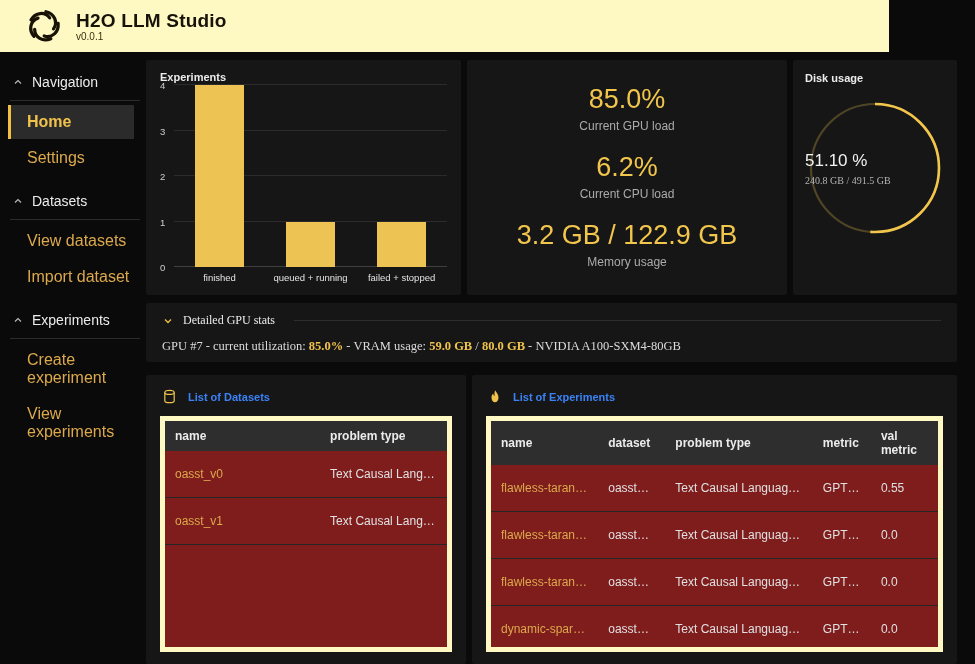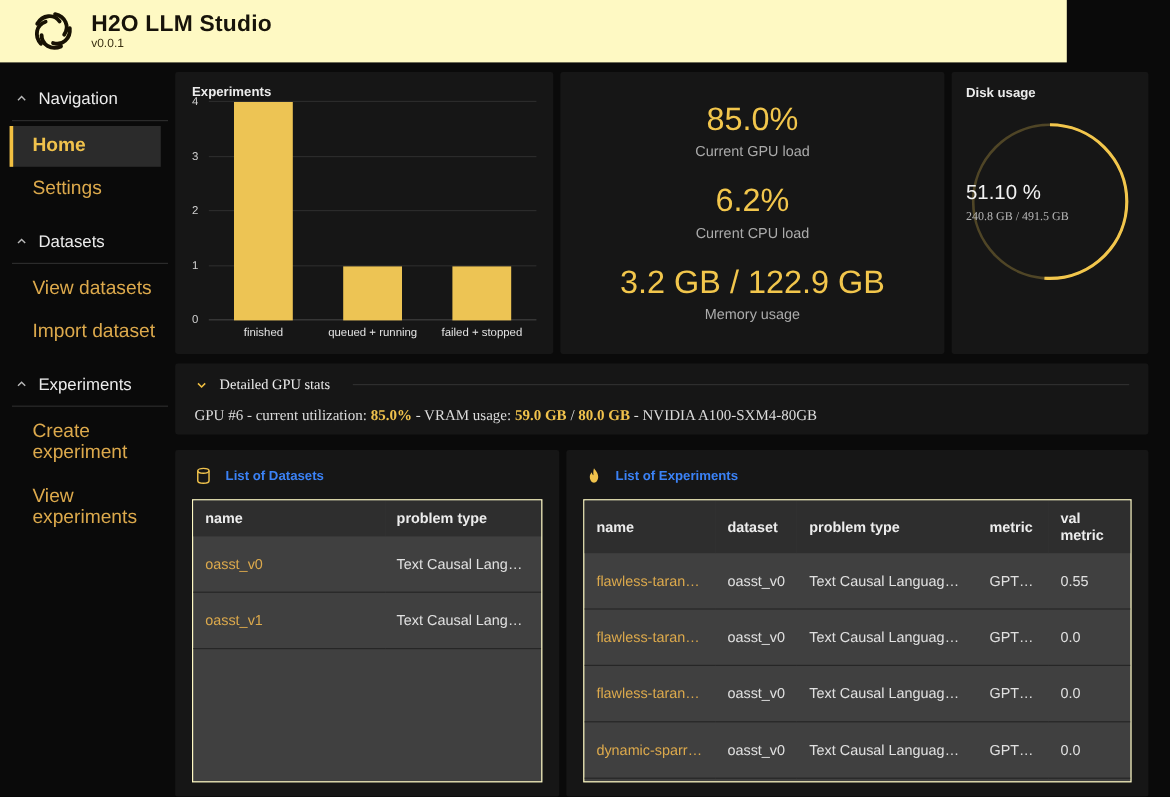--- a/index.html
+++ b/index.html
@@ -68,21 +68,21 @@
   .gpu-divider { flex:1; height:1px; background:#2e2e2e; margin-left:10px; }
   .gpu-line { margin-top:11px; font-size:12.5px; color:#dcdcdc; }
   .gpu-line .em { color:#F0C24C; font-weight:700; }
 
   
   .table-card { display:flex; flex-direction:column; padding:12px 14px; min-height:0; }
   .datasets-card { width:320px; }
   .experiments-card { flex:1; }
   .table-title-row { display:flex; align-items:center; gap:11px; margin:2px 0 12px 2px; }
   .table-title { font-size:11px; font-weight:700; color:#3b82f6; }
-  .table-wrap { flex:1; border:1px solid #fef9c3; overflow:hidden; background:#404040; }
+  .table-wrap { flex:1; border:5px solid #fef9c3; overflow:hidden; background:#7f1d1d; }
   table { width:100%; border-collapse:collapse; font-size:12px; table-layout:fixed; }
   th { background:#2e2e2e; color:#ececec; font-weight:700; text-align:left; padding:8px 10px; }
   td { color:#e0e0e0; padding:16px 10px; border-bottom:1px solid #262626; white-space:nowrap;
        overflow:hidden; text-overflow:ellipsis; }
   td.link { color:#DCA94C; cursor:pointer; }
 </style>
 </head>
 <body>
 
 <div class="screen">
@@ -206,21 +206,21 @@
 
     <div class="row2">
       <div class="card gpu-card">
         <div class="gpu-expander">
           <svg width="12" height="12" viewBox="0 0 16 16">
             <polyline points="4,6 8,10 12,6" fill="none" stroke="#F2C041" stroke-width="1.7"></polyline>
             </svg>
           <span class="gpu-expander-label">Detailed GPU stats</span>
           <div class="gpu-divider"></div>
         </div>
-        <div class="gpu-line" id="gpu-line"><span>GPU #6 - current utilization: </span><span class="em">85.0%</span><span> - VRAM usage: </span><span class="em">59.0 GB</span><span> / </span><span class="em">80.0 GB</span><span> - NVIDIA A100-SXM4-80GB</span></div>
+        <div class="gpu-line" id="gpu-line"><span>GPU #7 - current utilization: </span><span class="em">85.0%</span><span> - VRAM usage: </span><span class="em">59.0 GB</span><span> / </span><span class="em">80.0 GB</span><span> - NVIDIA A100-SXM4-80GB</span></div>
       </div>
     </div>
 
     <div class="row3">
       <div class="card table-card datasets-card">
         <div class="table-title-row">
           <svg width="15" height="15" viewBox="0 0 16 16">
             <g fill="none" stroke="#F0C24C" stroke-width="1.3">
               <ellipse cx="8" cy="3.6" rx="5" ry="2.2"></ellipse>
               <path d="M3 3.6 V12.4 C3 13.6 5.2 14.6 8 14.6 C10.8 14.6 13 13.6 13 12.4 V3.6"></path>

